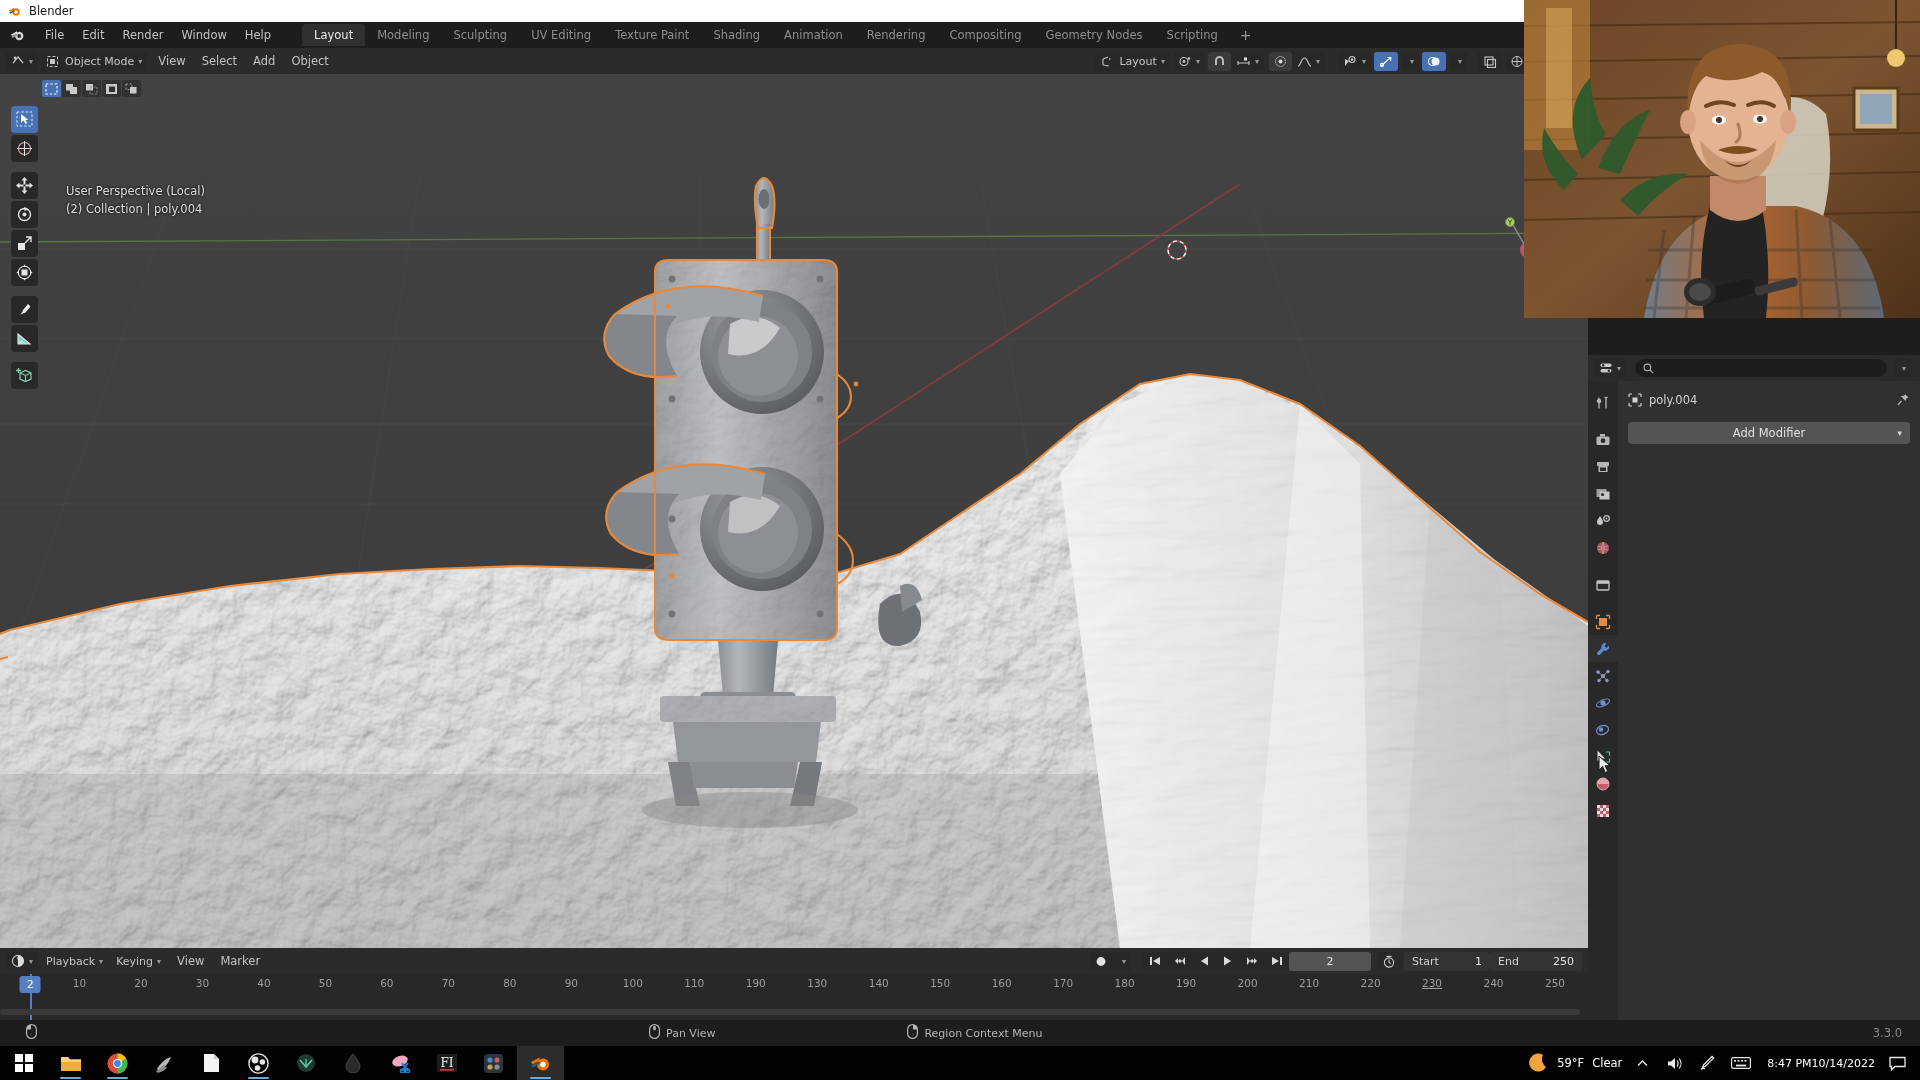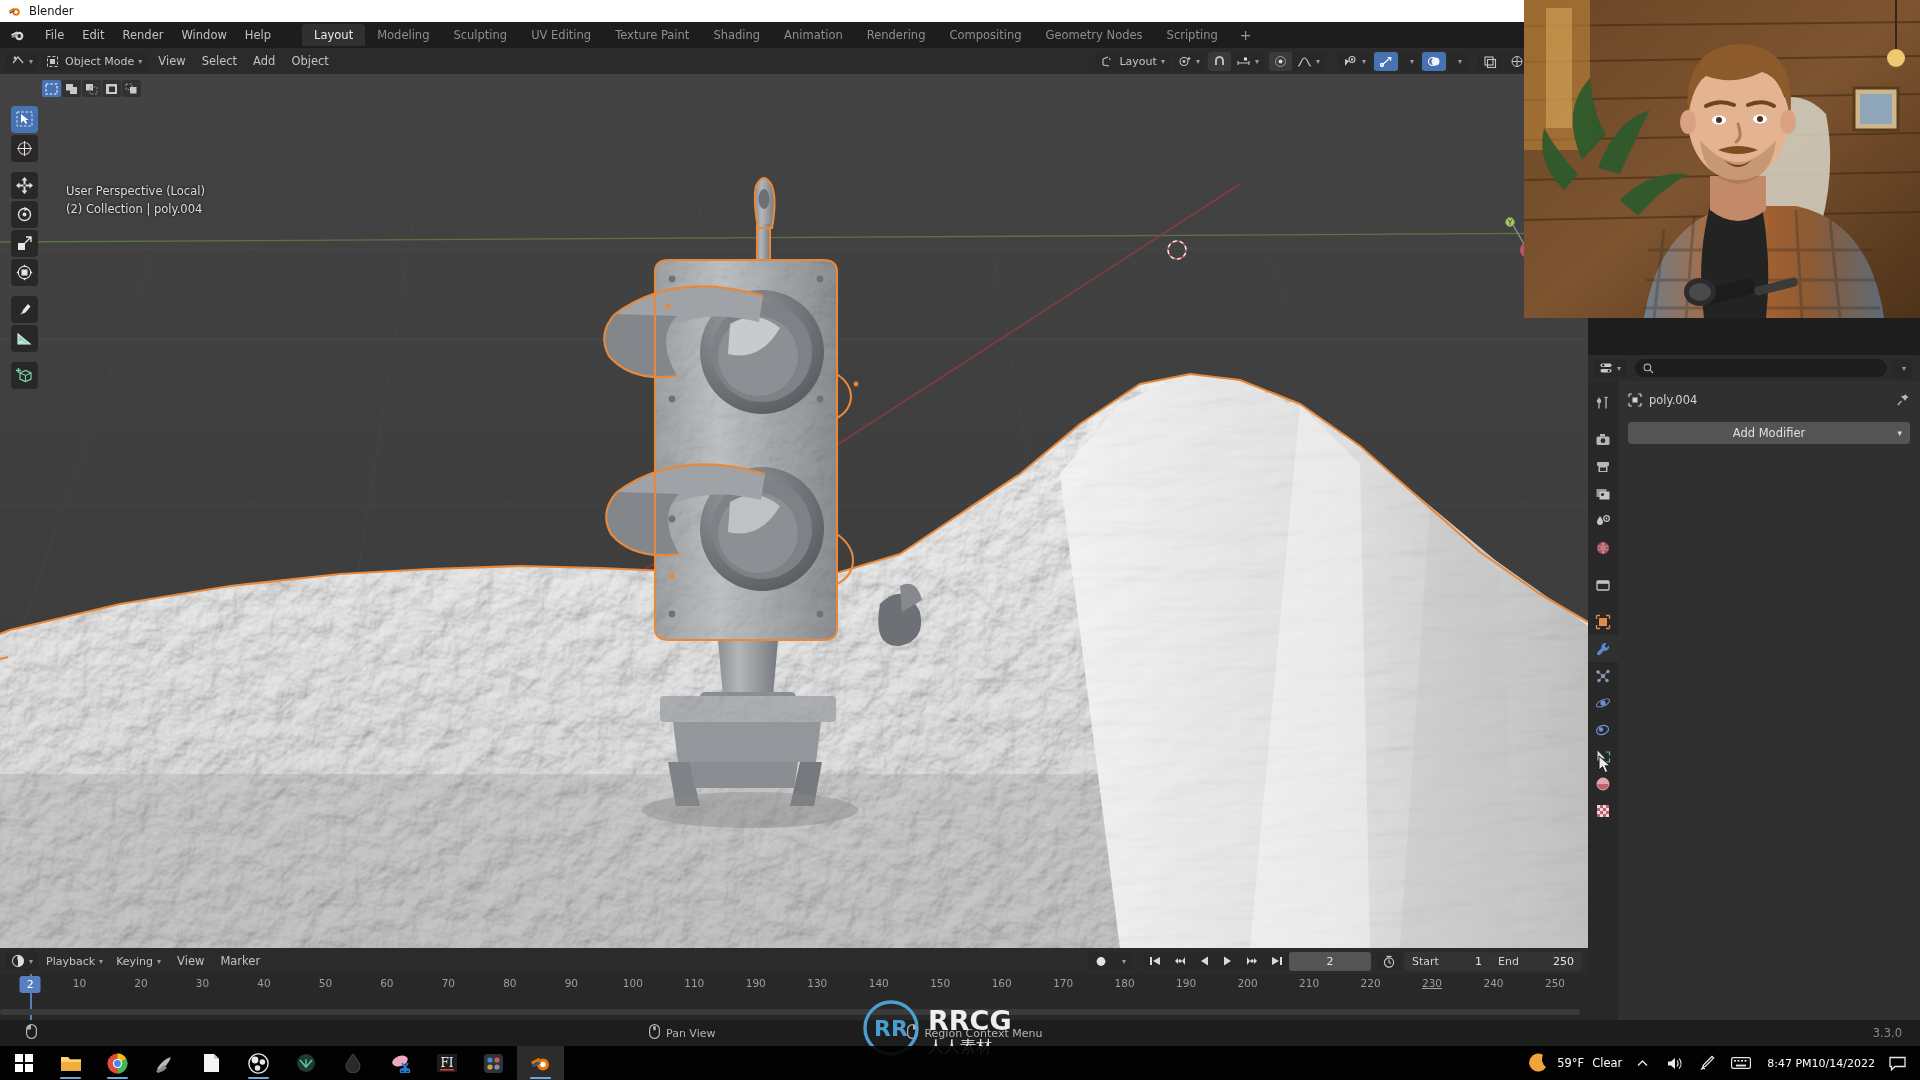--- a/index.html
+++ b/index.html
@@ -960,28 +960,20 @@
         <svg width="11" height="15" viewBox="0 0 11 15">
             <rect x="0.6" y="0.6" width="9.8" height="13.8" rx="4.9" fill="none" stroke="#b4b4b4" stroke-width="1.2"></rect>
             <path d="M10.4 5.5 L6 5.5 L6 0.8 A4.4 4.4 0 0 1 10.4 5.2 Z" fill="#b4b4b4"></path>
           </svg>
       </span>
       <span>Region Context Menu</span>
     </div>
     <div class="version">3.3.0</div>
   </div>
 
-  <div class="wm">
-    <svg width="200" height="62" viewBox="0 0 200 62">
-      <circle cx="31" cy="28" r="26" fill="none" stroke="#4ea8dd" stroke-width="3.4"></circle>
-      <text x="31" y="36" font-size="22" fill="#4ea8dd" text-anchor="middle" font-family="DejaVu Sans, sans-serif" font-weight="bold">RR</text>
-      <text x="68" y="30" font-size="27" fill="#ffffff" font-family="DejaVu Sans, sans-serif" font-weight="bold">RRCG</text>
-      <text x="68" y="52" font-size="16" fill="#ffffff" font-family="DejaVu Sans, sans-serif">人人素材</text>
-    </svg>
-  </div>
 
   <div class="taskbar">
     <div class="tbicons">
       <div class="tbi">
         <svg width="18" height="18" viewBox="0 0 18 18" fill="#fff">
             <rect x="0" y="0" width="8" height="8"></rect>
             <rect x="10" y="0" width="8" height="8"></rect>
             <rect x="0" y="10" width="8" height="8"></rect>
             <rect x="10" y="10" width="8" height="8"></rect>
           </svg>

